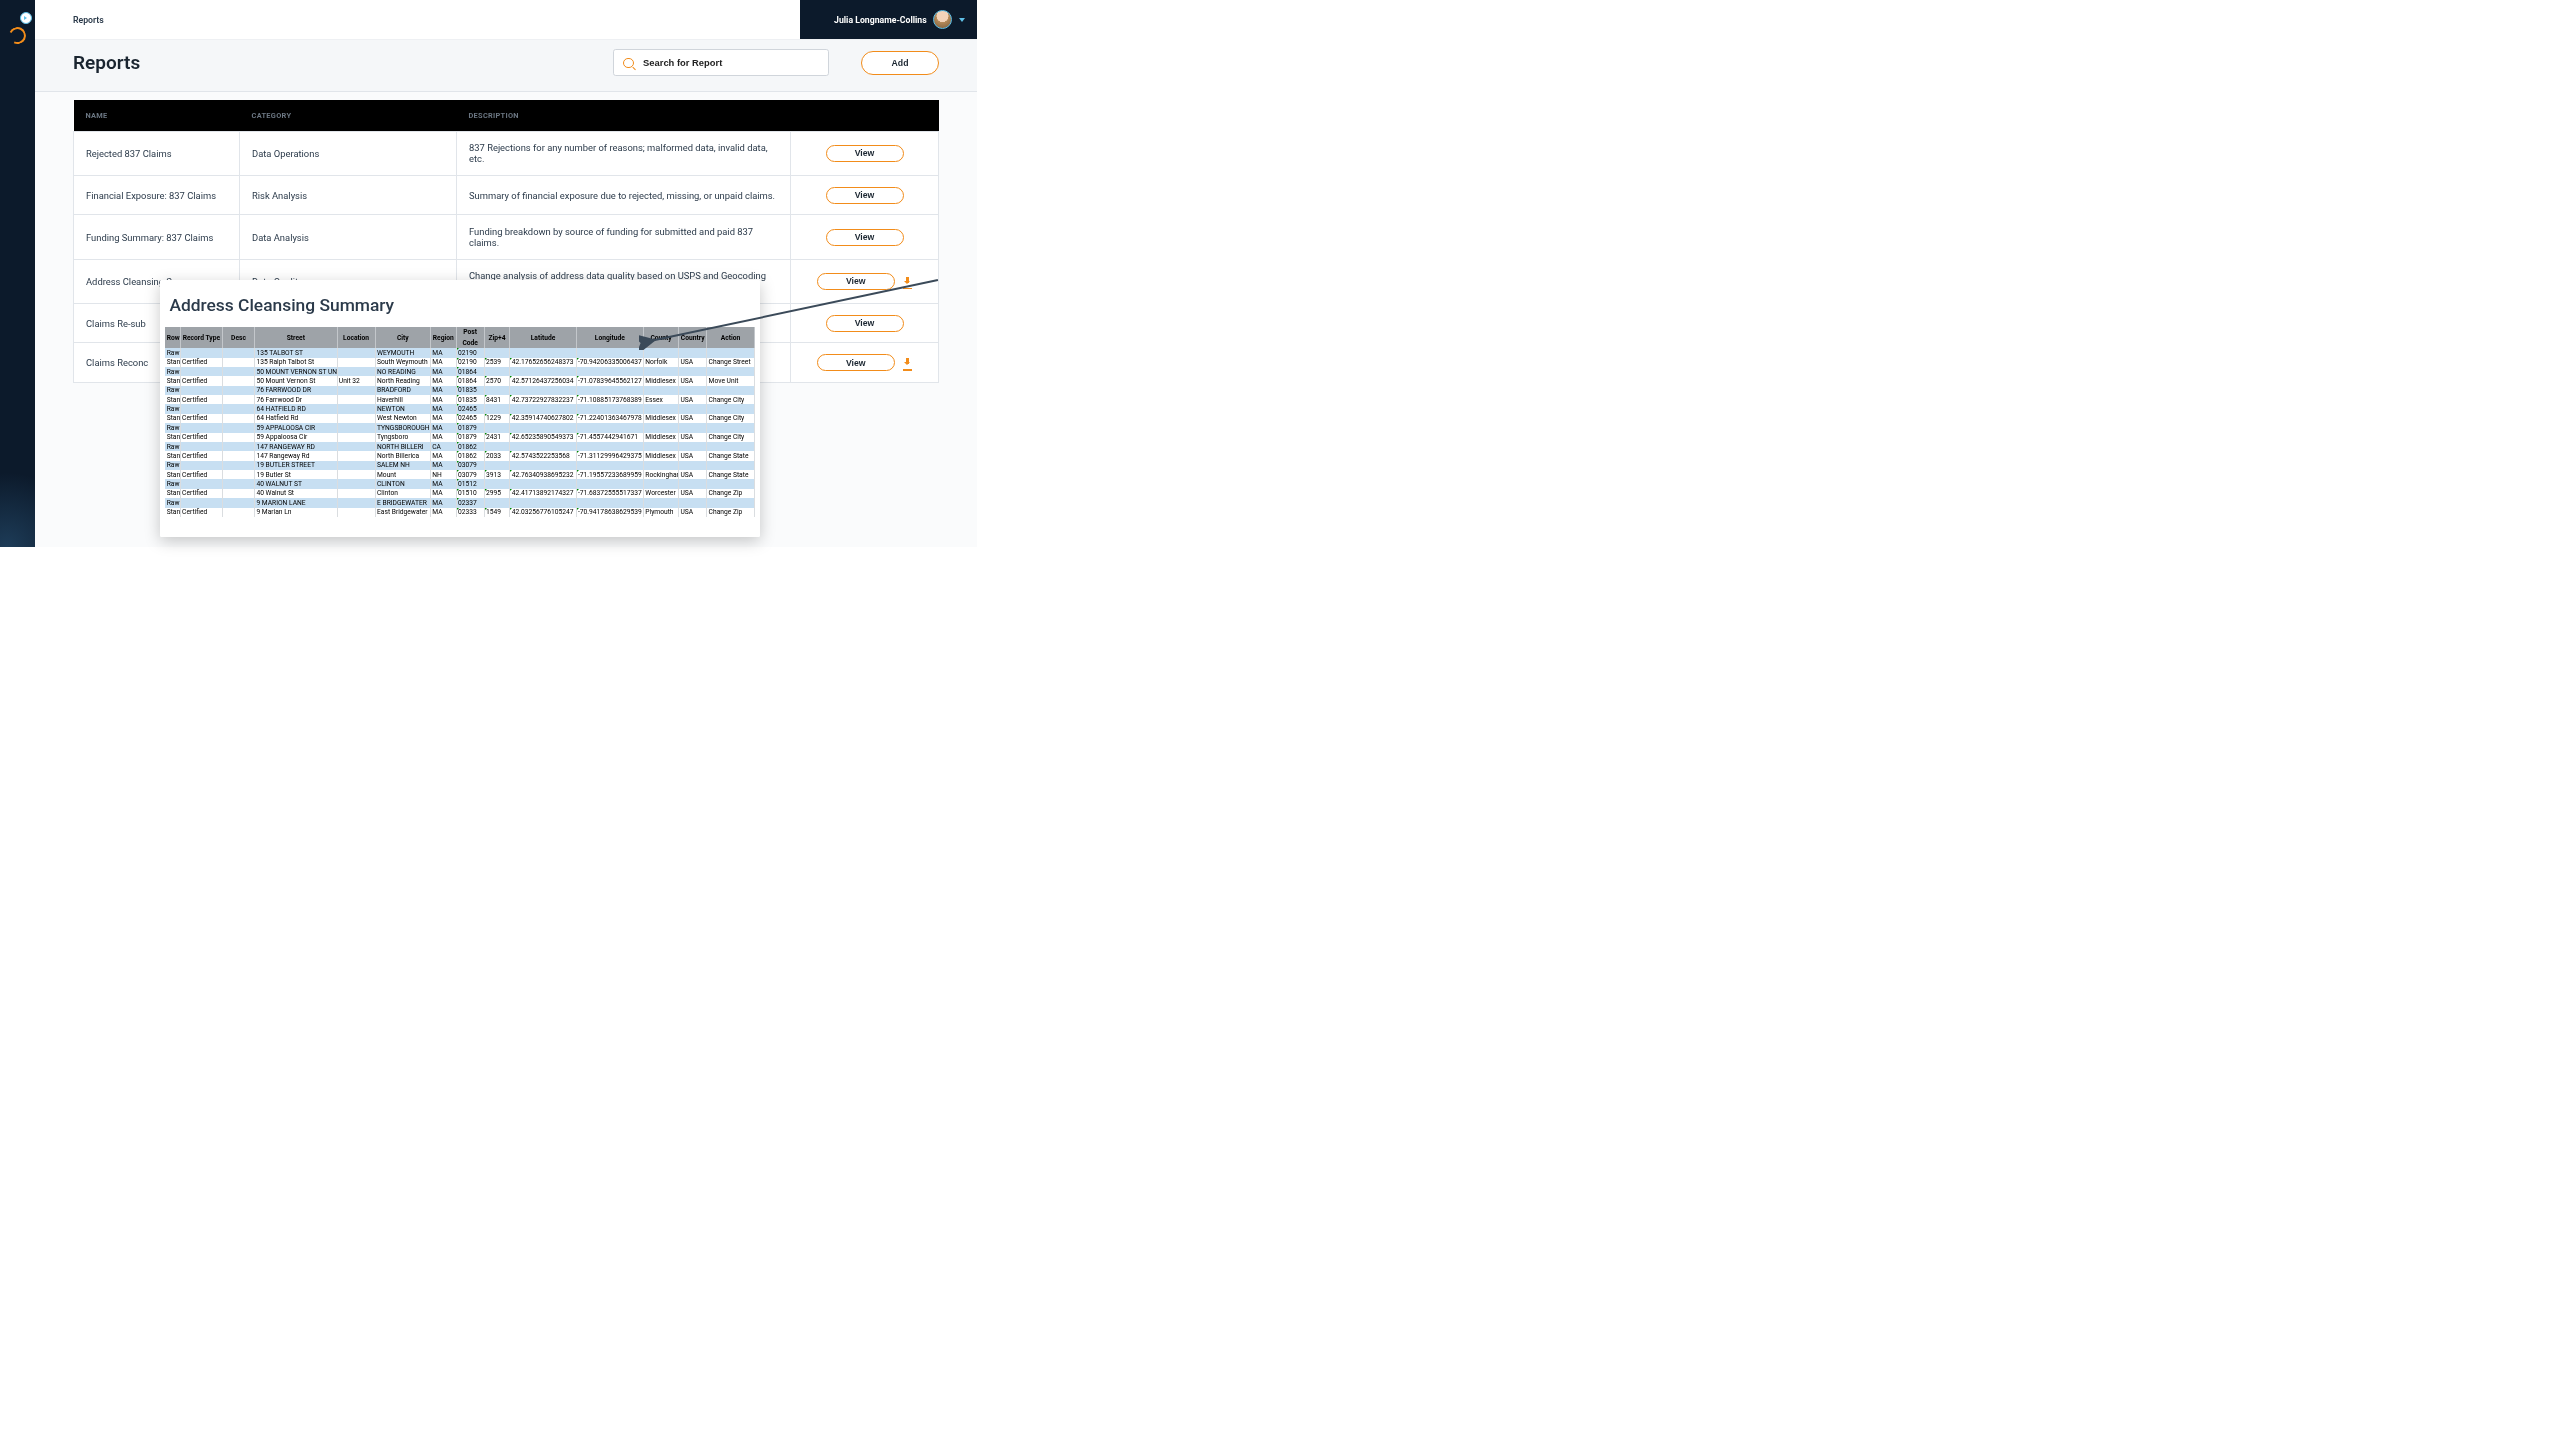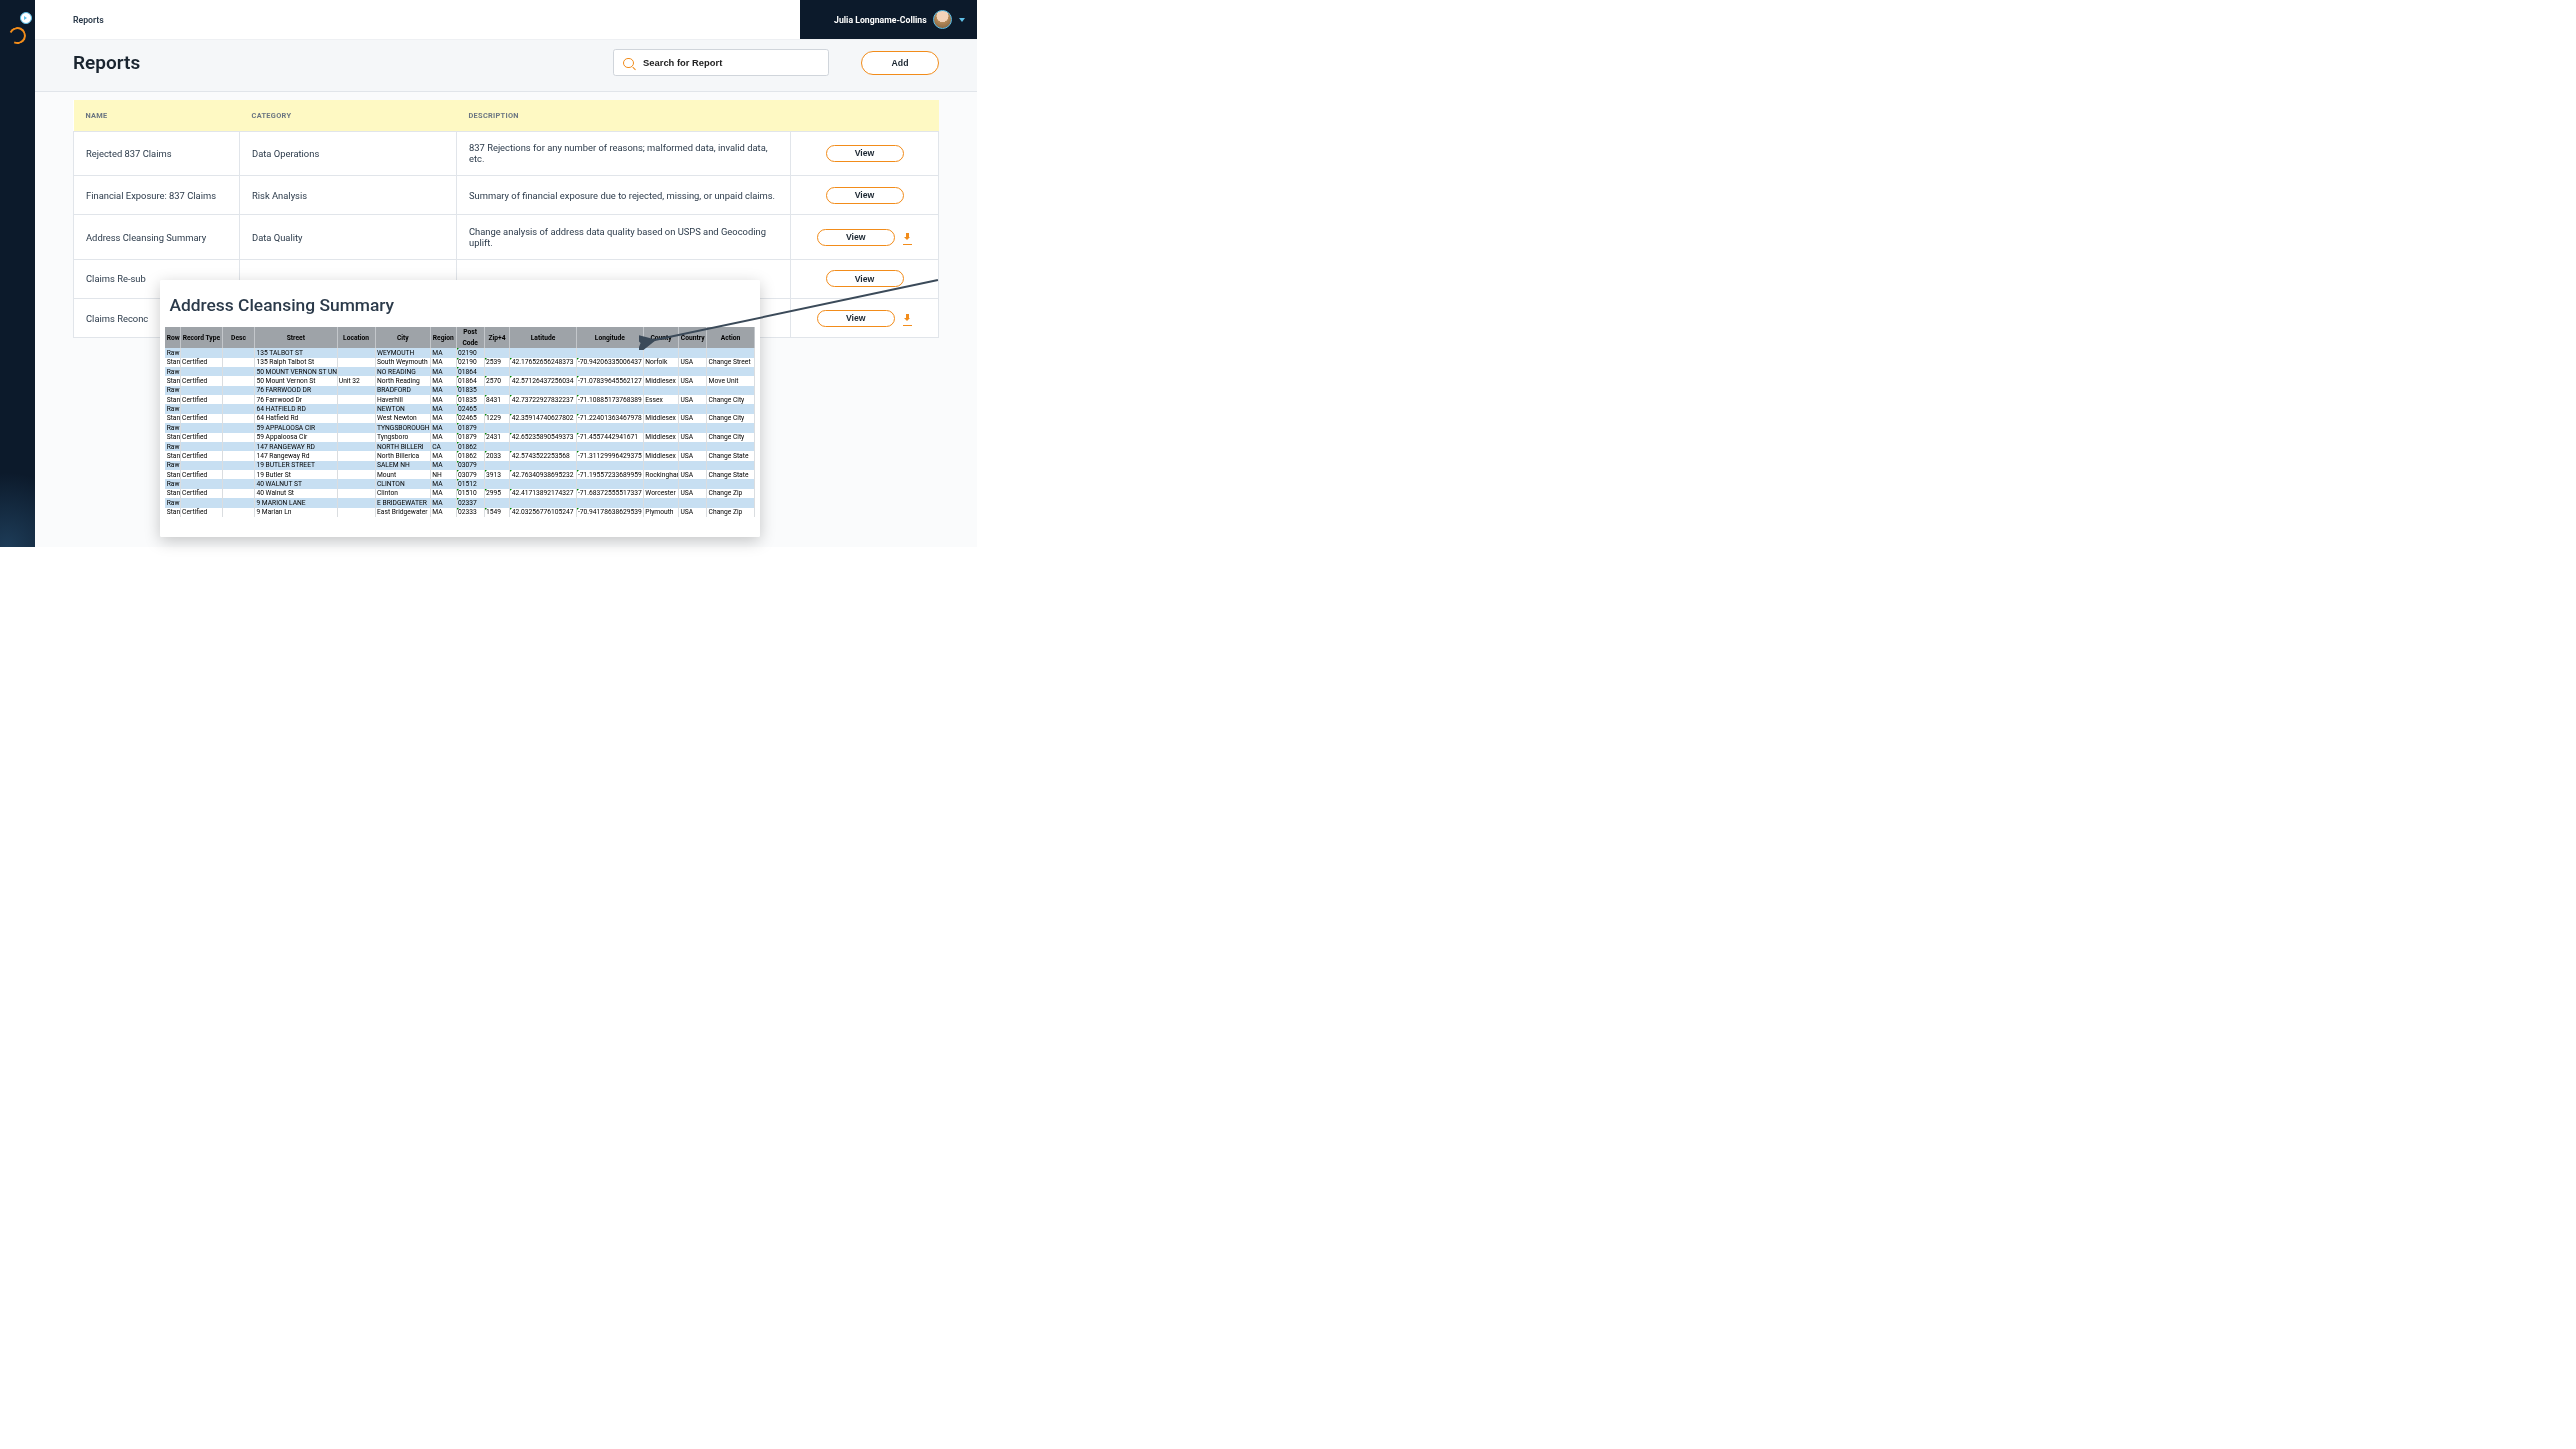--- a/index.html
+++ b/index.html
@@ -32,21 +32,21 @@
 .search-box { width: 216px; height: 27px; background: #fff; border: 0.7px solid #d0d5db; border-radius: 2.7px; display: flex; align-items: center; padding: 0 9px; gap: 9.4px; }
 .search-icon { width: 10.7px; height: 10.7px; border: 1.3px solid #f28c1a; border-radius: 50%; position: relative; }
 .search-icon::after { content: ""; position: absolute; width: 4px; height: 1.3px; background: #f28c1a; bottom: -2px; right: -3.4px; transform: rotate(45deg); }
 .search-box input { border: none; outline: none; flex: 1; font-size: 9.4px; font-weight: 600; color: #333; background: transparent; }
 .search-box input::placeholder { color: #222; font-weight: 600; }
 .btn-add { width: 78px; height: 24px; border: 1px solid #f28c1a; border-radius: 12px; background: #fff; color: #1a2530; font-weight: 700; font-size: 8.7px; cursor: pointer; }
 
 
 .content { padding: 8px 38px 0 38px; position: relative; }
 .report-table { width: 100%; border-collapse: collapse; background: #fff; }
-.report-table thead th { text-align: left; font-size: 7.4px; font-weight: 700; color: #6b7682; letter-spacing: 0.3px; padding: 10.7px 12px; border-bottom: 0.7px solid #e1e5ea; background: #fef9c3; }
+.report-table thead th { text-align: left; font-size: 7.4px; font-weight: 700; color: #6b7682; letter-spacing: 0.3px; padding: 10.7px 12px; border-bottom: 0.7px solid #e1e5ea; background: #000000; }
 .report-table tbody td { font-size: 9.4px; color: #2b3a4a; padding: 10.7px 12px; border: 0.7px solid #e1e5ea; border-top: 0; vertical-align: middle; }
 .report-table tbody td:last-child { text-align: center; border-left: 0.7px solid #e1e5ea; }
 .col-name { width: 166px; }
 .col-cat { width: 217px; }
 .col-desc { }
 .col-action { width: 148px; }
 .btn-view { width: 78px; height: 17px; border: 1px solid #f28c1a; border-radius: 11.4px; background: #fff; color: #1a2530; font-weight: 700; font-size: 8.7px; cursor: pointer; }
 .dl-icon { display: inline-block; width: 9.4px; height: 9.4px; position: relative; margin-left: 8px; vertical-align: middle; }
 .dl-icon::before { content: ""; position: absolute; left: 3.4px; top: 0; width: 2.7px; height: 5.4px; background: #f28c1a; }
 .dl-icon::after { content: ""; position: absolute; left: 1.3px; top: 4px; border-left: 3.4px solid transparent; border-right: 3.4px solid transparent; border-top: 3.4px solid #f28c1a; }
@@ -121,20 +121,26 @@
             <tr>
               <td>Rejected 837 Claims</td>
               <td>Data Operations</td>
               <td>837 Rejections for any number of reasons; malformed data, invalid data, etc.</td>
               <td><button class="btn-view">View</button></td>
             </tr>
             <tr>
               <td>Financial Exposure: 837 Claims</td>
               <td>Risk Analysis</td>
               <td>Summary of financial exposure due to rejected, missing, or unpaid claims.</td>
+              <td><button class="btn-view">View</button></td>
+            </tr>
+            <tr>
+              <td>Funding Summary: 837 Claims</td>
+              <td>Data Analysis</td>
+              <td>Funding breakdown by source of funding for submitted and paid 837 claims.</td>
               <td><button class="btn-view">View</button></td>
             </tr>
             <tr>
               <td>Address Cleansing Summary</td>
               <td>Data Quality</td>
               <td>Change analysis of address data quality based on USPS and Geocoding uplift.</td>
               <td><button class="btn-view">View</button><span class="dl-icon"><span class="dl-tray"></span></span></td>
             </tr>
             <tr>
               <td>Claims Re-sub</td>

